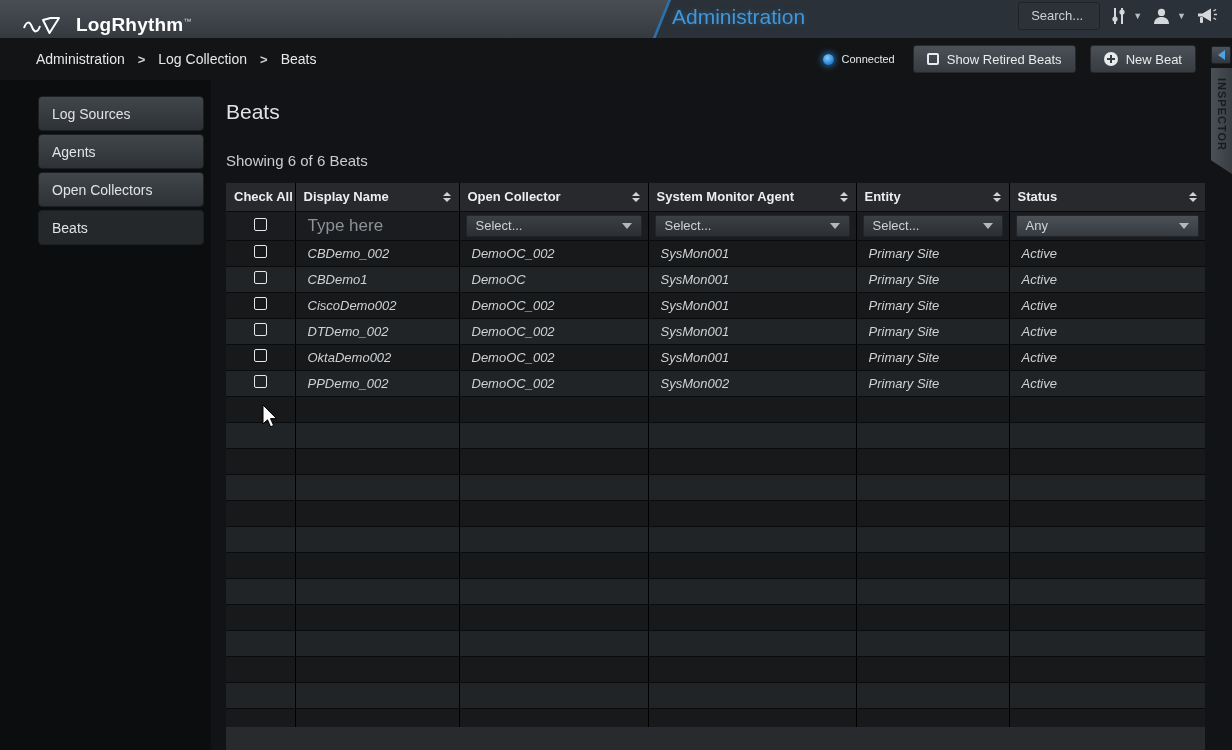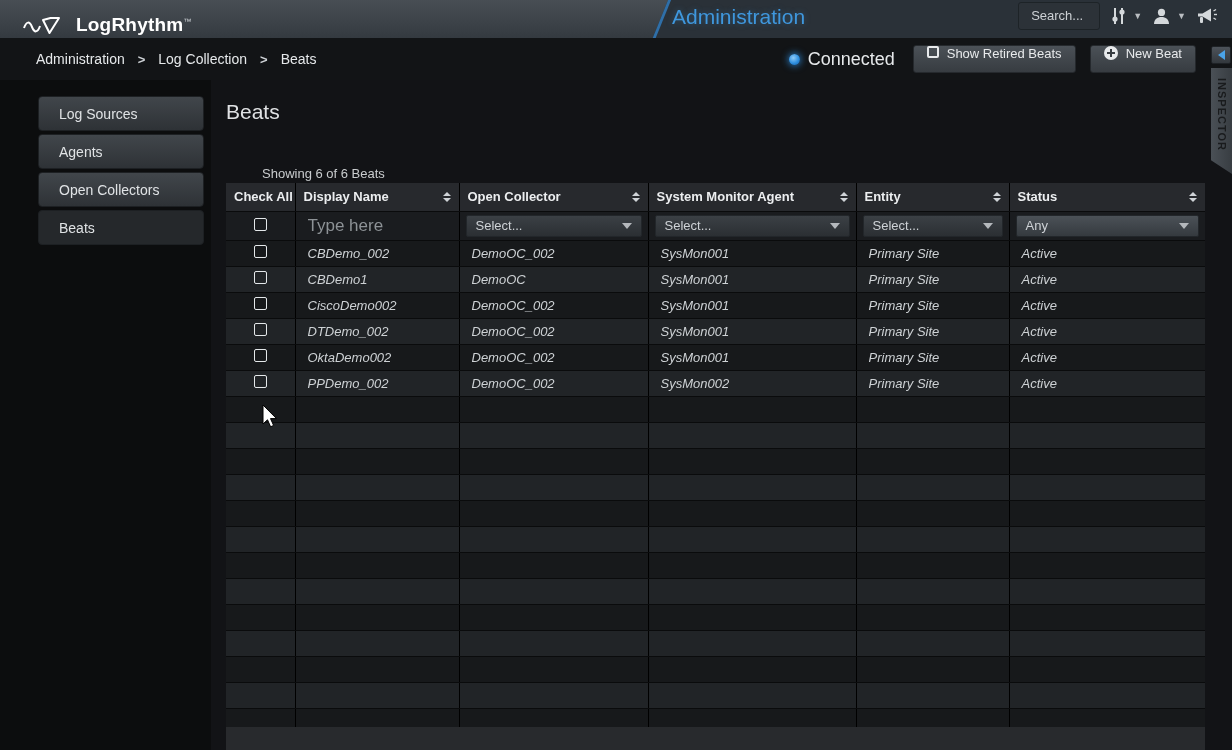--- a/index.html
+++ b/index.html
@@ -29,22 +29,22 @@
   .crumbbar { position:absolute; left:0; top:38px; width:1232px; height:42px;
     background:#121416; display:flex; align-items:center; z-index:20; }
   .crumbs { display:flex; align-items:center; margin-left:36px; }
   .crumb { color:#e6e9eb; font-size:14px; cursor:pointer; }
   .crumb-sep { color:#cfd3d7; font-size:13px; font-weight:700; margin:0 13px; }
   .crumb-right { position:absolute; right:36px; display:flex; align-items:center; gap:14px; }
   .conn { display:flex; align-items:center; gap:8px; margin-right:4px; }
   .conn-dot { width:11px; height:11px; border-radius:50%;
     background:radial-gradient(circle at 40% 35%, #8ecbf7 0%, #2e8fe0 55%, #13599c 100%);
     box-shadow:0 0 7px 1px rgba(46,143,224,.8); }
-  .conn-label { color:#e6e9eb; font-size:18px; }
-  .bar-btn { height:28px; display:flex; gap:8px; padding:0 13px;
+  .conn-label { color:#e6e9eb; font-size:11px; }
+  .bar-btn { height:28px; display:flex; align-items:center; gap:8px; padding:0 13px;
     background:linear-gradient(#4b5157,#373c41); border:1px solid #25292d; border-radius:3px;
     color:#e8eaec; font-size:13px; cursor:pointer; }
   .cb-glyph { width:12px; height:12px; border:2px solid #e8eaec; border-radius:2px; background:transparent; }
   .plus-glyph { width:14px; height:14px; border-radius:50%; background:#e8eaec; position:relative; }
   .plus-glyph::before, .plus-glyph::after { content:""; position:absolute; background:#383d42; }
   .plus-glyph::before { left:6px; top:3px; width:2px; height:8px; }
   .plus-glyph::after { left:3px; top:6px; width:8px; height:2px; }
 
   
   .inspector { position:absolute; right:0; top:46px; width:22px; z-index:40; }
@@ -56,28 +56,28 @@
     background:linear-gradient(90deg,#4a5056,#383d42);
     clip-path:polygon(0 0,100% 0,100% 100%,0 87%);
     display:flex; align-items:center; justify-content:center; cursor:pointer; }
   .insp-label { writing-mode:vertical-rl; color:#191b1d; font-size:11px; font-weight:700;
     letter-spacing:1px; padding-bottom:14px; }
 
   
   .sidebar { position:absolute; left:0; top:80px; width:211px; height:670px; background:#0c0d0e; }
   .side-item { width:166px; height:35px; margin:0 0 3px 38px; border-radius:4px;
     background:linear-gradient(#41464b,#2e3236); border:1px solid #1d2023;
-    display:flex; align-items:center; padding-left:20px;
+    display:flex; align-items:center; padding-left:13px;
     color:#e0e3e5; font-size:14px; cursor:pointer; }
   .side-item.active { background:#25282b; }
   .sidebar .side-item:first-child { margin-top:16px; }
 
   .main { position:absolute; left:211px; top:80px; width:1021px; height:670px; background:#121316; }
   .page-title { position:absolute; left:15px; top:20px; color:#e0e2e4; font-size:21px; font-weight:400; }
-  .summary { position:absolute; left:15px; top:86px; color:#c9ccce; font-size:13px;margin-left:36px; }
+  .summary { position:absolute; left:15px; top:72px; color:#c9ccce; font-size:15px; }
 
   
   .table-wrap { position:absolute; left:15px; top:103px; width:979px; height:544px; overflow:hidden; }
   table.beats { width:979px; border-collapse:collapse; table-layout:fixed; }
   col.c0{width:69px} col.c1{width:164px} col.c2{width:189px} col.c3{width:208px} col.c4{width:153px} col.c5{width:196px}
   th, td { border-right:1px solid #000; border-bottom:1px solid #0a0b0c; overflow:hidden; white-space:nowrap; }
   thead th { height:28px; background:#27292d; color:#eceef0; font-size:13px; font-weight:700;
     text-align:left; padding:0 8px; cursor:pointer;margin-top:9px; }
   .th-inner { display:flex; align-items:center; justify-content:space-between; }
   .sort { display:inline-flex; flex-direction:column; gap:2px; margin-left:6px; }

